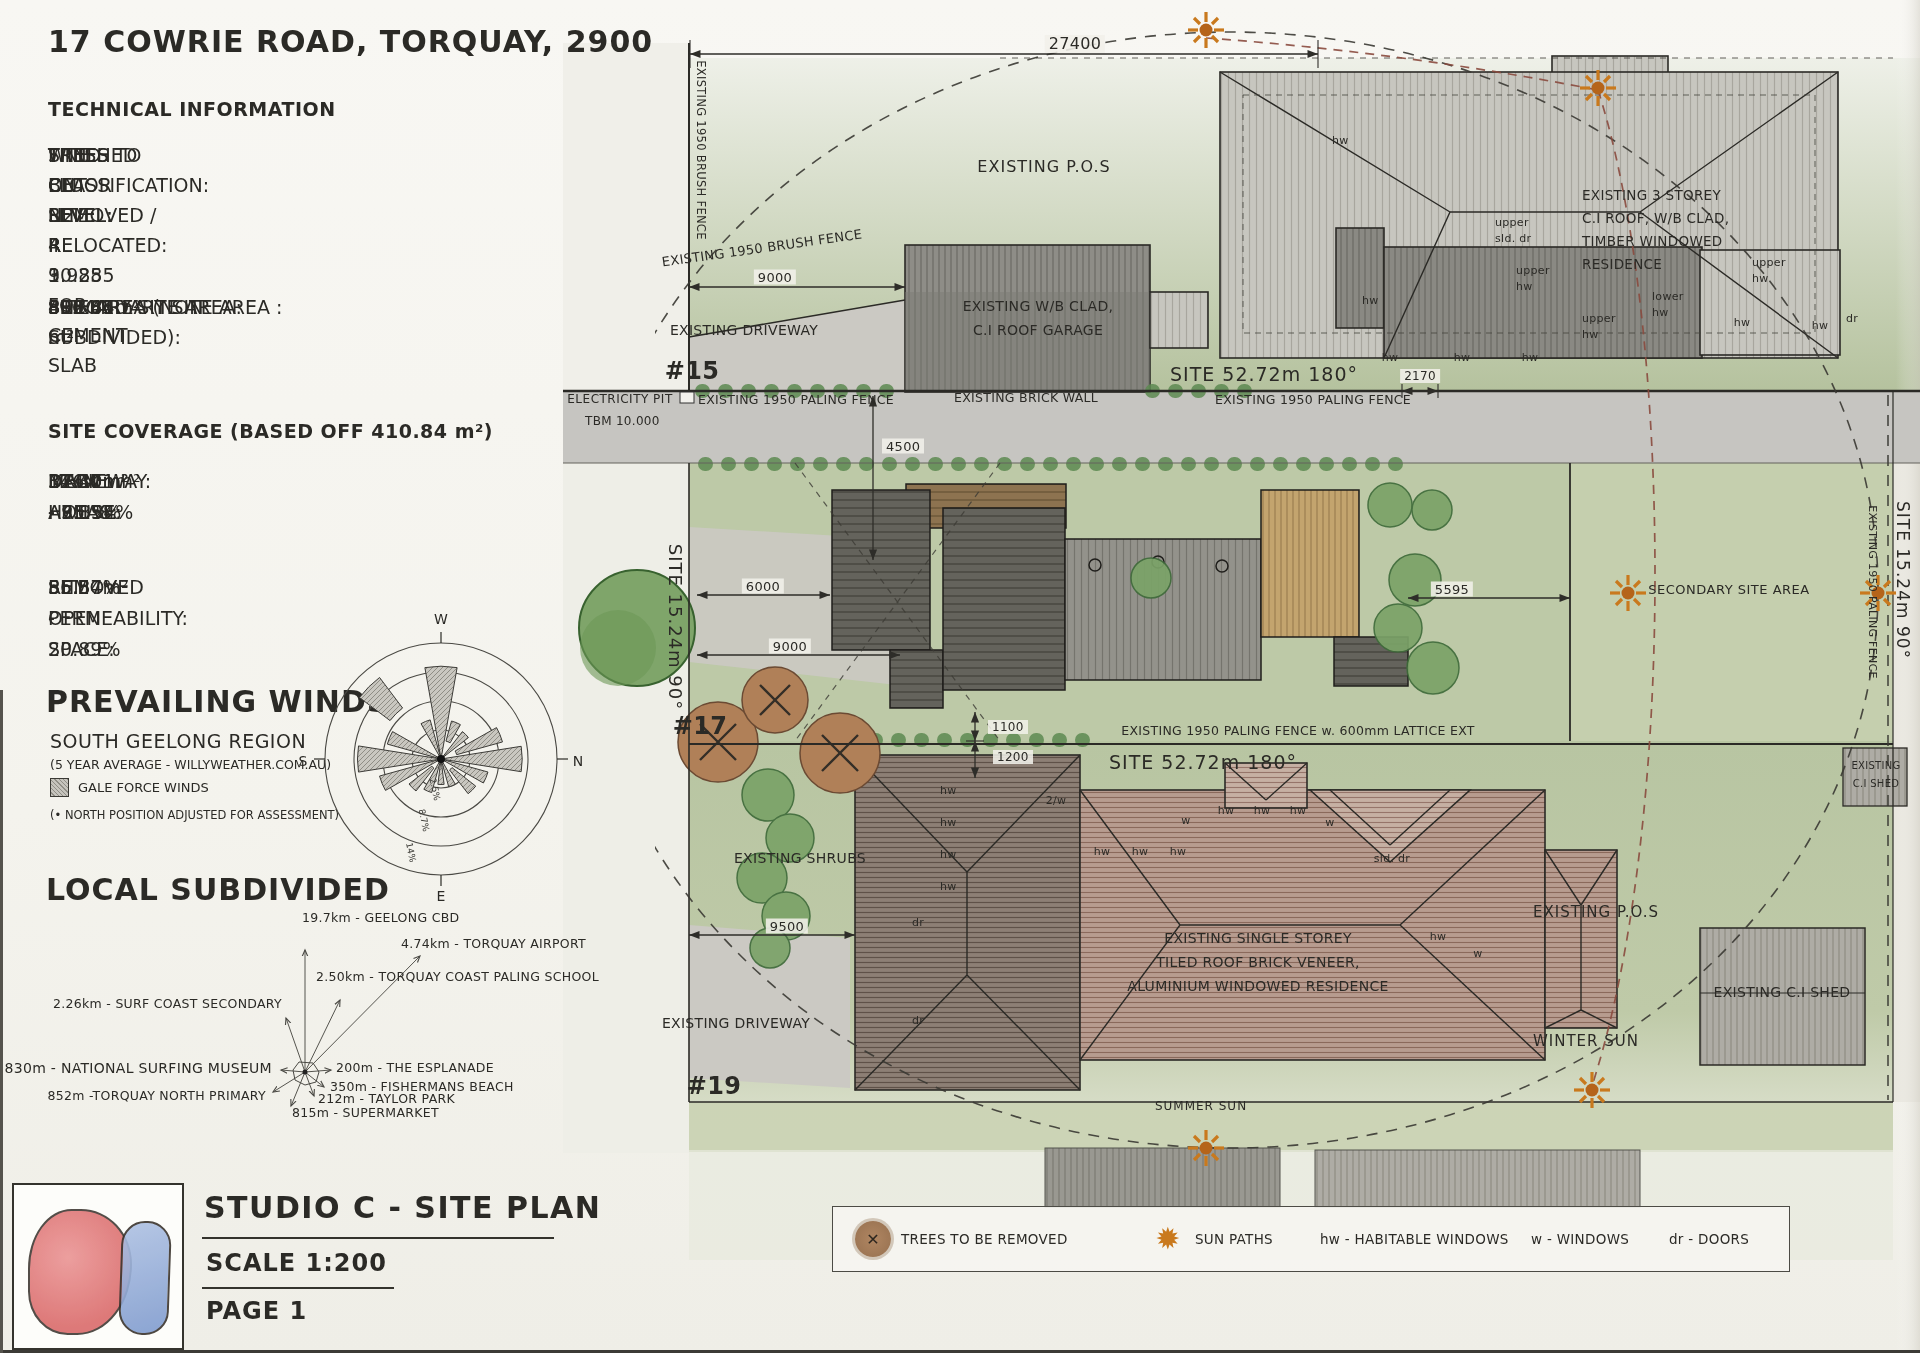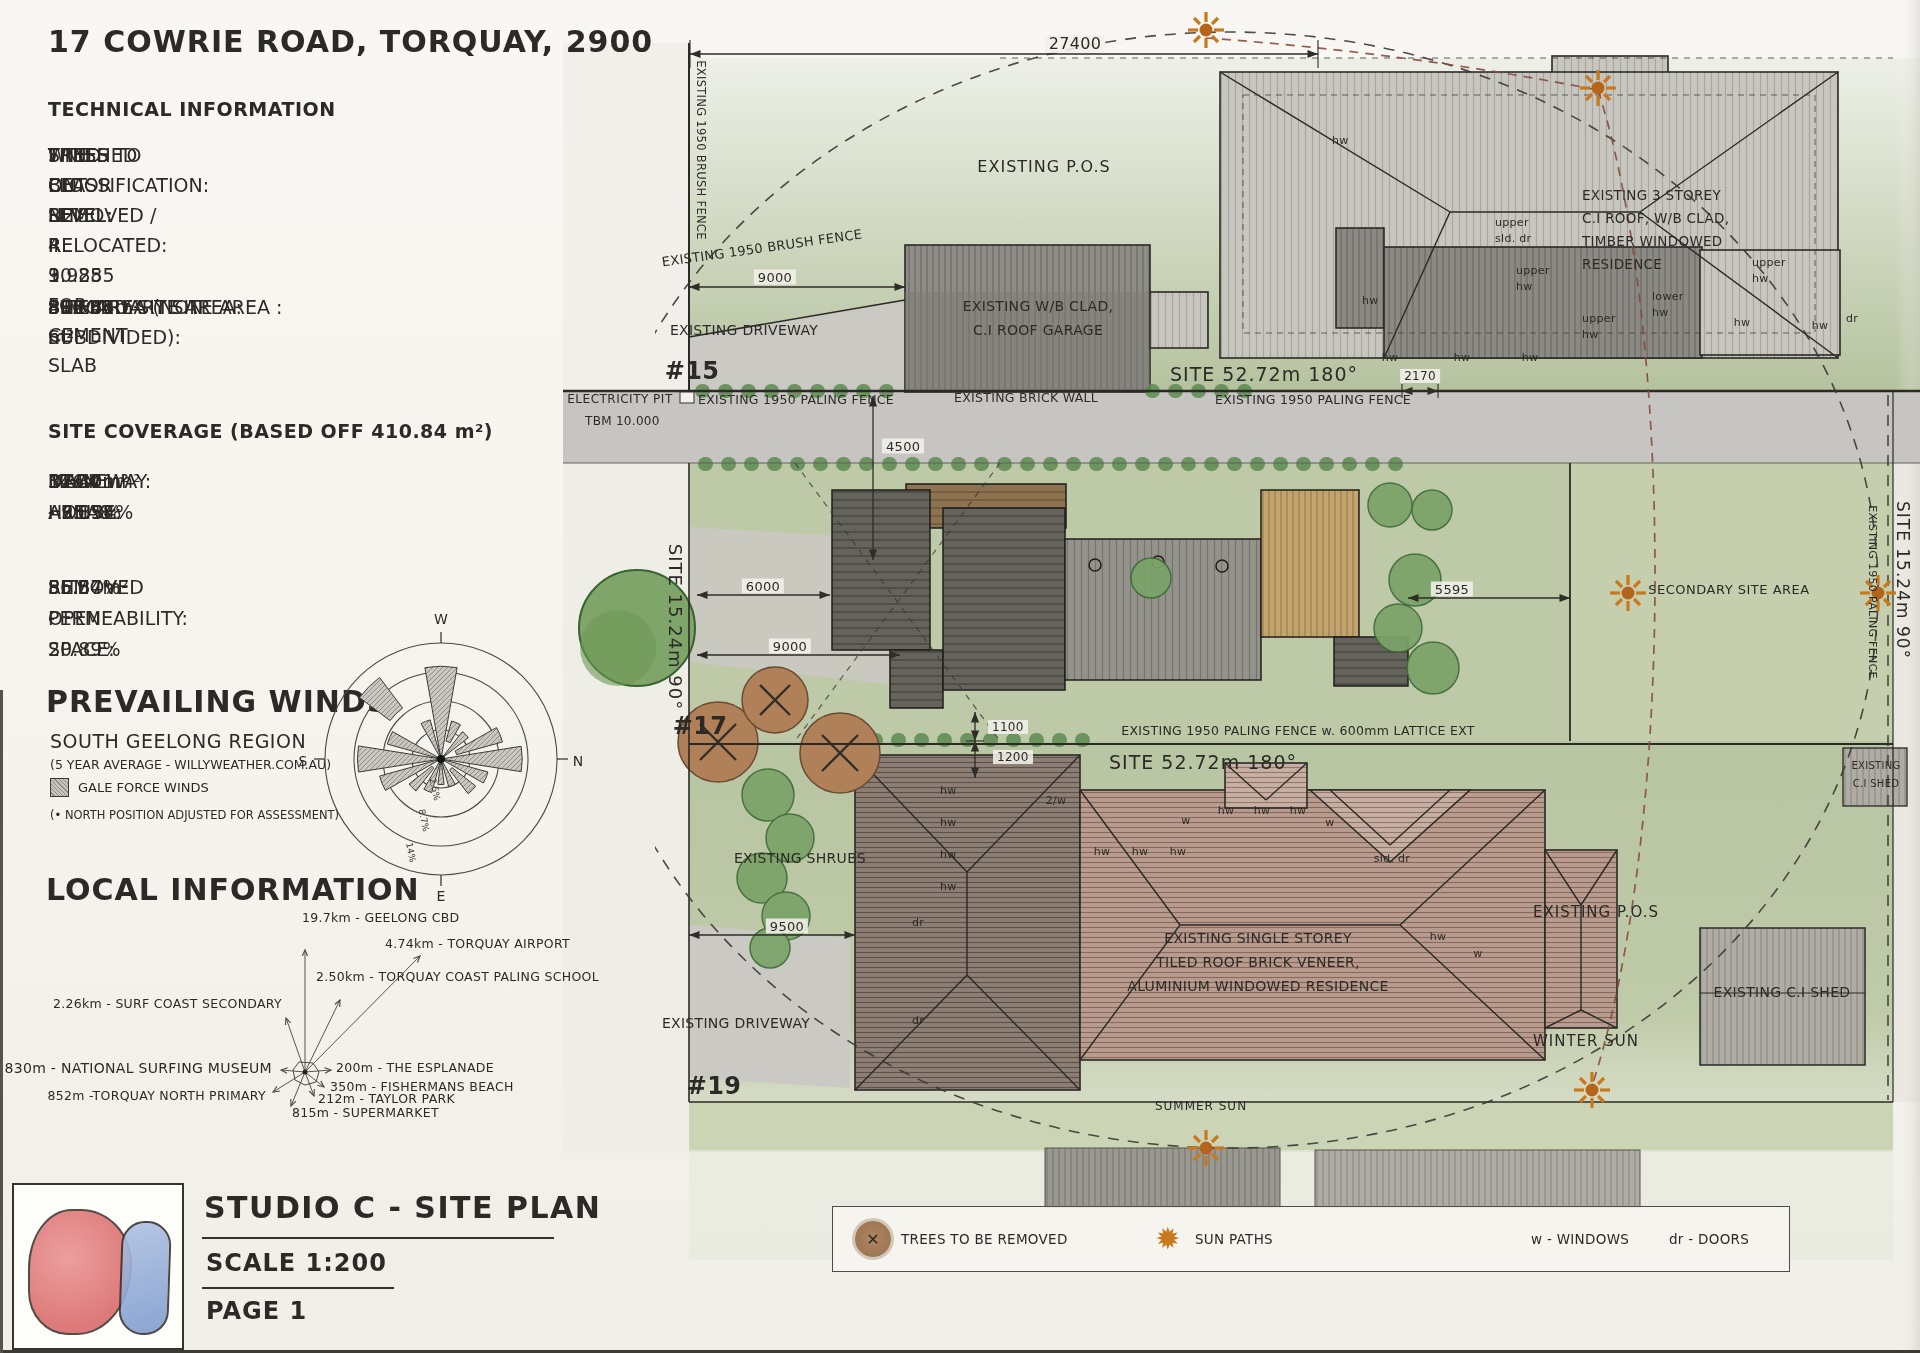--- a/index.html
+++ b/index.html
@@ -412,21 +412,21 @@
       <span class="plan-label" style="left: 1258px; top: 986px; font-size: 14px; transform: translate(-50%, -50%) rotate(0deg);">ALUMINIUM WINDOWED RESIDENCE</span>
       <span class="plan-label" style="left: 1596px; top: 912px; font-size: 15px; letter-spacing: 1px; transform: translate(-50%, -50%) rotate(0deg);">EXISTING P.O.S</span>
       <span class="plan-label" style="left: 1586px; top: 1041px; font-size: 15px; letter-spacing: 1px; transform: translate(-50%, -50%) rotate(0deg);">WINTER SUN</span>
       <span class="plan-label" style="left: 1201px; top: 1106px; font-size: 12px; letter-spacing: 1px; transform: translate(-50%, -50%) rotate(0deg);">SUMMER SUN</span>
       <span class="plan-label" style="left: 1782px; top: 992px; font-size: 14px; transform: translate(-50%, -50%) rotate(0deg);">EXISTING C.I SHED</span>
       <span class="plan-label" style="left: 1876px; top: 766px; font-size: 10px; transform: translate(-50%, -50%) rotate(0deg);">EXISTING</span>
       <span class="plan-label" style="left: 1876px; top: 784px; font-size: 10px; transform: translate(-50%, -50%) rotate(0deg);">C.I SHED</span>
     </div>
   <div id="local-labels">
       <span class="plan-label" style="left: 302px; top: 918px; font-size: 12.5px; transform: translate(0px, -50%) rotate(0deg);">19.7km - GEELONG CBD</span>
-      <span class="plan-label" style="left: 385px; top: 944px; font-size: 12.5px; transform: translate(0px, -50%) rotate(0deg);">4.74km - TORQUAY AIRPORT</span>
+      <span class="plan-label" style="left: 401px; top: 944px; font-size: 12.5px; transform: translate(0px, -50%) rotate(0deg);">4.74km - TORQUAY AIRPORT</span>
       <span class="plan-label" style="left: 316px; top: 977px; font-size: 12.5px; transform: translate(0px, -50%) rotate(0deg);">2.50km - TORQUAY COAST PALING SCHOOL</span>
       <span class="plan-label" style="left: 282px; top: 1004px; font-size: 12.5px; transform: translate(-100%, -50%) rotate(0deg);">2.26km - SURF COAST SECONDARY</span>
       <span class="plan-label" style="left: 272px; top: 1068px; font-size: 14px; transform: translate(-100%, -50%) rotate(0deg);">830m - NATIONAL SURFING MUSEUM</span>
       <span class="plan-label" style="left: 336px; top: 1068px; font-size: 12.5px; transform: translate(0px, -50%) rotate(0deg);">200m - THE ESPLANADE</span>
       <span class="plan-label" style="left: 330px; top: 1087px; font-size: 12.5px; transform: translate(0px, -50%) rotate(0deg);">350m - FISHERMANS BEACH</span>
       <span class="plan-label" style="left: 266px; top: 1096px; font-size: 12.5px; transform: translate(-100%, -50%) rotate(0deg);">852m -TORQUAY NORTH PRIMARY</span>
       <span class="plan-label" style="left: 318px; top: 1099px; font-size: 12.5px; transform: translate(0px, -50%) rotate(0deg);">212m - TAYLOR PARK</span>
       <span class="plan-label" style="left: 292px; top: 1113px; font-size: 12.5px; transform: translate(0px, -50%) rotate(0deg);">815m - SUPERMARKET</span>
     </div>
 
@@ -480,21 +480,21 @@
         </div>
       </div>
     <h2 class="h-winds">PREVAILING WINDS</h2>
     <div class="winds-region">SOUTH GEELONG REGION</div>
     <div class="winds-source">(5 YEAR AVERAGE - WILLYWEATHER.COM.AU)</div>
     <div class="gale-row">
       <span class="gale-swatch"></span>
       <span>GALE FORCE WINDS</span>
     </div>
     <div class="winds-note">(• NORTH POSITION ADJUSTED FOR ASSESSMENT)</div>
-    <h2 class="h-local">LOCAL INFORMATION</h2>
+    <h2 class="h-local">LOCAL SUBDIVIDED</h2>
   </div>
 
   <svg id="rose-svg" width="300" height="312" viewBox="292 600 300 312">
     <defs>
       <pattern id="rosehatch" width="5" height="5" patternUnits="userSpaceOnUse">
         <rect width="5" height="5" fill="#c9c7c0"></rect>
           <path d="M0,5 L5,0" stroke="#8f8d85" stroke-width="1"></path>
       </pattern>
     </defs>
     <g>
@@ -551,20 +551,23 @@
 
   <div id="legend-bar">
       <div class="legend-item" style="left: 22px;">
         <span class="ico ico-removed-tree">✕</span>
         <span class="legend-label">TREES TO BE REMOVED</span>
       </div>
       <div class="legend-item" style="left: 318px;">
         <span class="ico ico-sun">✹</span>
         <span class="legend-label">SUN PATHS</span>
       </div>
+      <div class="legend-item" style="left: 487px;">
+        <span class="legend-label">hw - HABITABLE WINDOWS</span>
+      </div>
       <div class="legend-item" style="left: 698px;">
         <span class="legend-label">w - WINDOWS</span>
       </div>
       <div class="legend-item" style="left: 836px;">
         <span class="legend-label">dr - DOORS</span>
       </div>
     </div>
 
   <div class="edge-bottom"></div>
   <div class="edge-left"></div>

